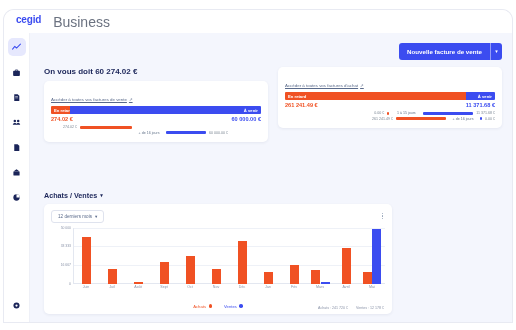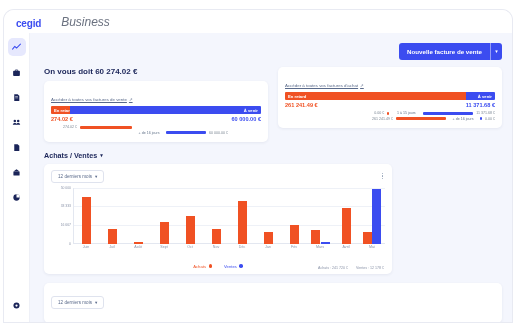--- a/index.html
+++ b/index.html
@@ -25,26 +25,26 @@
     overflow: hidden;
     box-shadow: 0 0 0 1px #e8eaf2;
   }
   .topbar {
     position: absolute; left: 0; top: 0;
     width: 100%; height: 23px;
     background: #ffffff;
     display: flex; align-items: center;
     padding-left: 12px;
   }
-  .brand { display: flex; align-items: flex-end; gap: 20px; }
+  .brand { display: flex; align-items: flex-start; gap: 12px; }
   .brand-cegid {
     font-size: 10px; font-weight: bold; color: #3b4cf0;
     letter-spacing: -0.2px;
   }
-  .brand-business { font-size: 12px; color: #6b7280; font-style: italic; }
+  .brand-business { font-size: 14px; color: #6b7280; }
 
   
   .sidebar {
     position: absolute; left: 0; top: 23px;
     width: 26px; height: 289px;
     background: #ffffff;
     border-right: 1px solid #eef0f7;
     display: flex; flex-direction: column; align-items: center;
     padding-top: 5px;
   }
@@ -131,21 +131,21 @@
     font-size: 3.6px; color: #64748b;
   }
   .ll-val { min-width: 26px; text-align: right; color: #7b8794; }
   .ll-bar { height: 3px; border-radius: 1px; }
   .ll-bar.orange { background: #f05123; }
   .ll-bar.blue { background: #3b4cf0; }
   .ll-mid { min-width: 28px; text-align: center; color: #64748b; }
   .ll-end { color: #7b8794; }
 
   
-  .mid-row { display: flex; gap: 14px; padding: 9px 10px 0 14px; }
+  .mid-row { display: flex; gap: 14px; padding: 9px 10px 0 14px; margin-top: 40px; }
   .chart-col { flex: 0 0 348px; }
   .drop-col { flex: 1; }
   .sec-title {
     font-size: 7.2px; color: #1b2559; font-weight: bold;
     margin-bottom: 4px; display: flex; align-items: center; gap: 3px;
   }
   .sec-title .caret { font-size: 5px; color: #1b2559; }
 
   .chart-card {
     background: #fff; border-radius: 5px; padding: 6px 7px 4px 7px;

